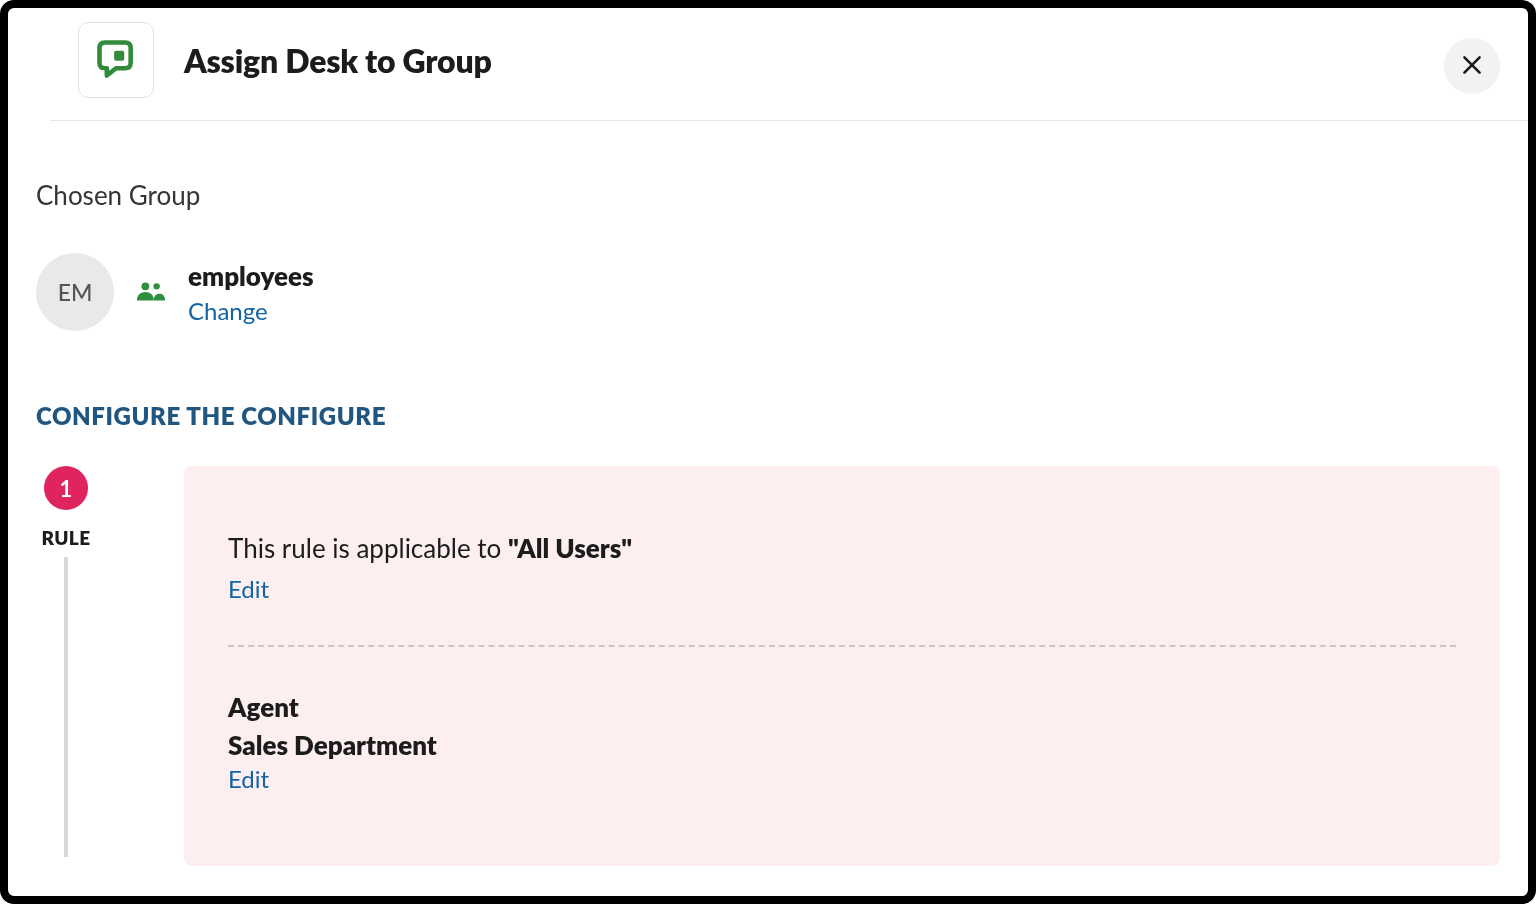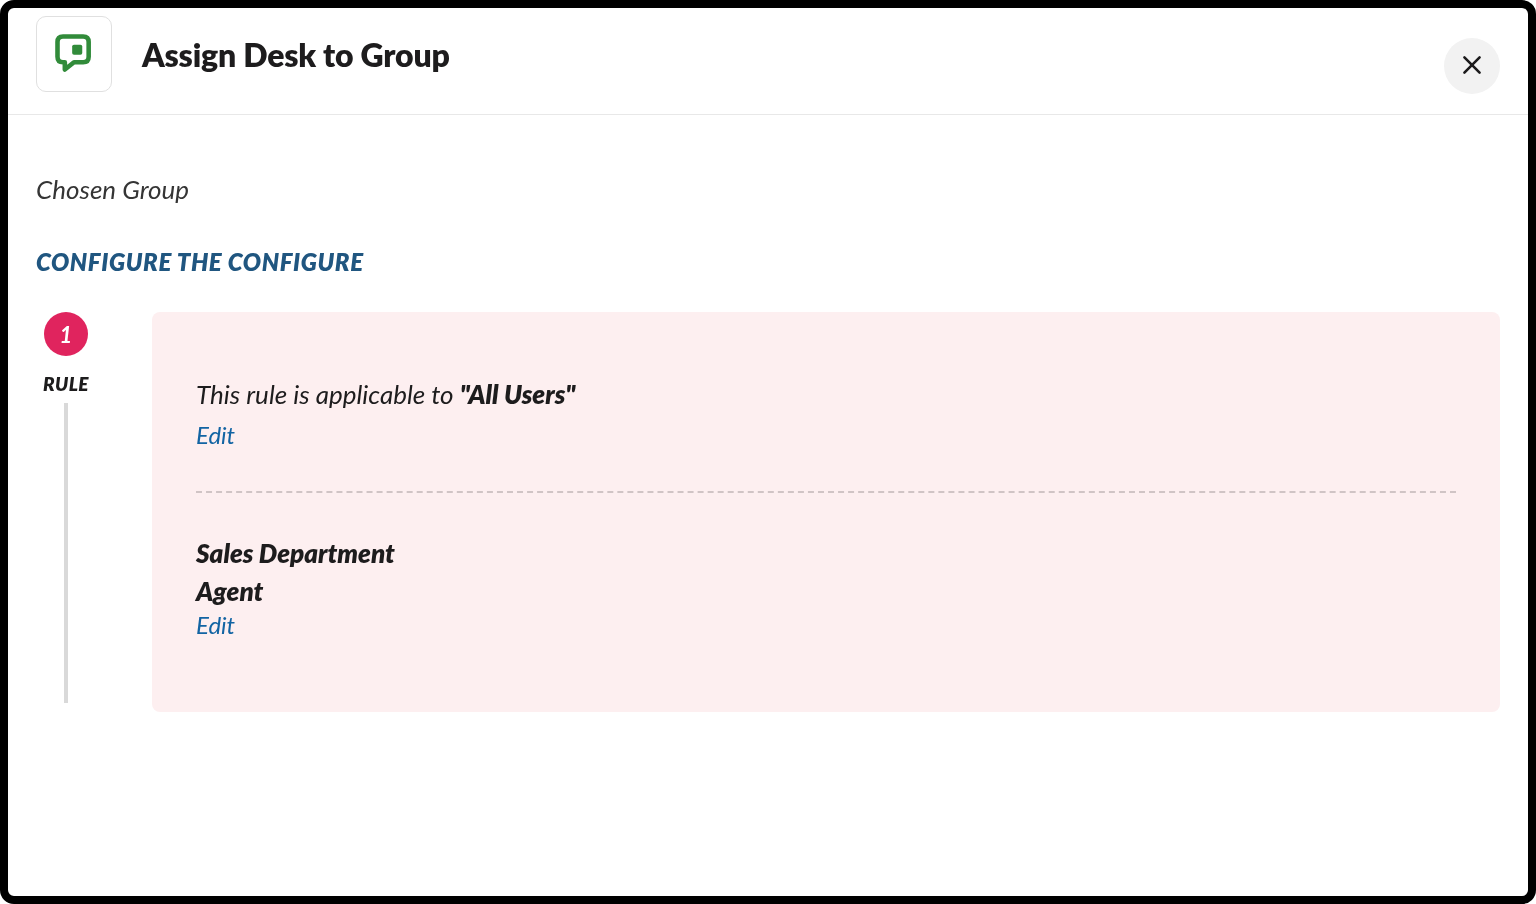--- a/index.html
+++ b/index.html
@@ -15,23 +15,24 @@
     border: 8px solid #000;
     border-radius: 14px;
     background: #fff;
     position: relative;
     overflow: hidden;
   }
   
   .header {
     display: flex;
     align-items: center;
-    padding: 8px 28px 22px 28px;
+    padding: 14px 28px 22px 28px;
     border-bottom: 1px solid #e8e8e8;
     position: relative;
+    margin-left: 42px;
   }
   .app-icon-wrap {
     width: 76px;
     height: 76px;
     border: 1px solid #e0e0e0;
     border-radius: 10px;
     background: #fff;
     display: flex;
     align-items: center;
     justify-content: center;
@@ -57,21 +58,20 @@
     display: flex;
     align-items: center;
     justify-content: center;
     cursor: pointer;
   }
   .close-btn svg { width: 26px; height: 26px; stroke: #1d1c1d; }
 
   
   .body {
     padding: 58px 28px 0 28px;
-    font-style: italic;
   }
   .section-label {
     font-size: 26px;
     color: #353535;
     margin-bottom: 42px;
   }
   .chosen-group-row {
     display: flex;
     align-items: center;
     gap: 22px;
@@ -154,21 +154,21 @@
   .rule-line {
     width: 4px;
     background: #d9d9d9;
     flex: 1;
     margin-top: 8px;
     min-height: 300px;
   }
 
   .rule-card {
     flex: 1;
-    margin-left: 56px;
+    margin-left: 88px;
     background: #fdeff0;
     border-radius: 8px;
     padding: 66px 44px 40px 44px;
     min-height: 400px;
   }
   .rule-applicable {
     font-size: 26px;
     color: #1d1c1d;
     margin-bottom: 10px;
   }
@@ -220,38 +220,53 @@
           <line x1="19" y1="5" x2="5" y2="19" stroke="#1d1c1d" stroke-width="2.4" stroke-linecap="round"></line>
         </svg>
       </span>
     </button>
   </div>
 
   <div class="body">
 
     <div class="section-label">Chosen Group</div>
 
+    <div class="chosen-group-row">
+      <div class="avatar">EM</div>
+      <span class="group-icon">
+        <svg viewBox="0 0 32 22" fill="#2f8f3f">
+          <circle cx="10" cy="6" r="4.2"></circle>
+          <circle cx="22" cy="6" r="3.4"></circle>
+          <path d="M1 21 C1 15 5 12 10 12 C15 12 19 15 19 21 Z"></path>
+          <path d="M19 21 C19 16.5 21 14 25 14 C28 14 31 16 31 21 Z"></path>
+        </svg>
+      </span>
+      <div class="group-text">
+        <div class="group-name">employees</div>
+        <a class="change-link">Change</a>
+      </div>
+    </div>
 
     <div class="config-heading">CONFIGURE THE CONFIGURE</div>
 
     <div class="rule-layout">
       <div class="rule-rail">
         <div class="rule-badge">1</div>
         <div class="rule-label">RULE</div>
         <div class="rule-line"></div>
       </div>
 
       <div class="rule-card">
         <div class="rule-applicable">
           <span>This rule is applicable to </span><span class="bold">"All Users"</span>
         </div>
         <a class="edit-link">Edit</a>
 
         <hr class="card-divider">
 
+        <div class="setting-value">Agent</div>
         <div class="setting-value">Sales Department</div>
-        <div class="setting-value">Agent</div>
         <a class="edit-link second">Edit</a>
       </div>
     </div>
 
   </div>
 </div>
 
 </body></html>

